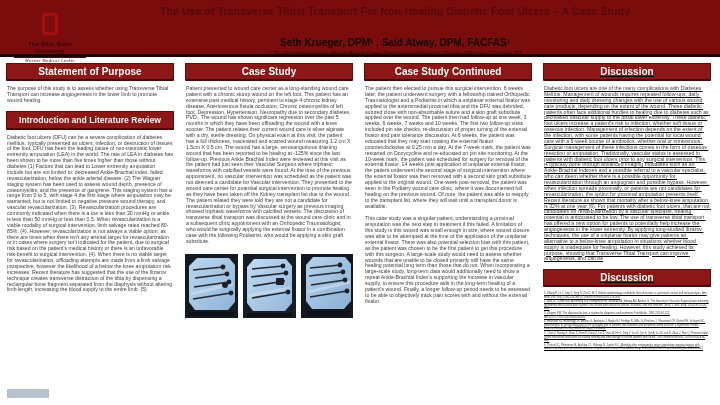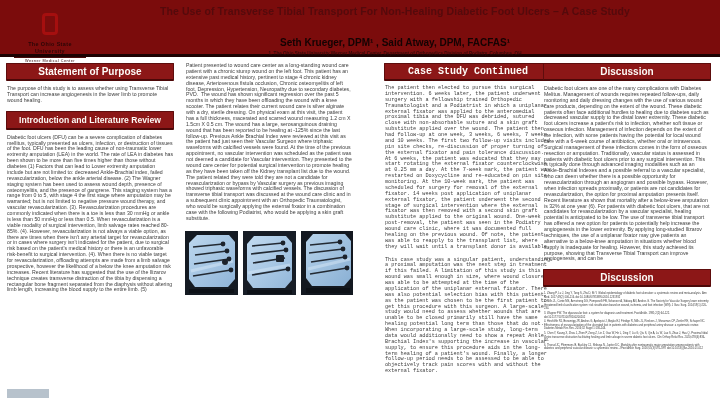--- a/index.html
+++ b/index.html
@@ -24,21 +24,21 @@
   .poster-title{
     font-size:10.5px;font-weight:bold;color:#540a0c;line-height:1.25;
     letter-spacing:.1px;
   }
   .poster-authors{font-size:10px;font-weight:bold;color:#140303;margin-top:19px;}
   .poster-affil{font-size:4.6px;font-weight:bold;color:#330909;margin-top:3px;}
   
   .col{
     position:absolute;top:63px;width:168px;height:342px;overflow:hidden;
   }
-  #col1{left:6px;} #col2{left:185px;} #col3{left:384px;font-family:Liberation Mono, monospace;} #col4{left:543px;}
+  #col1{left:6px;} #col2{left:185px;} #col3{left:364px;} #col4{left:543px;text-decoration:underline;}
   .banner{
     background:#8c1717;border:1px solid #5e0d0d;border-bottom:2px solid #4c0808;
     color:#fdfbf7;font-weight:bold;text-align:center;font-size:10px;
     padding:2px 1px;border-radius:1px;margin-bottom:5px;box-sizing:border-box;
   }
   .banner.small{font-size:8.6px;padding:3px 3px;}
   .body-text{
     font-size:5.2px;line-height:1.13;color:#3d3d3d;text-align:left;
     margin:0 1px 7px 1px;white-space:pre-wrap;
   }
@@ -74,20 +74,21 @@
   </div>
 
   <div class="col" id="col1">
     <div class="banner">Statement of Purpose</div>
     <div class="body-text">The purpose of this study is to assess whether using Transverse Tibial Transport can increase angiogenesis in the lower limb to promote wound healing.</div>
     <div class="banner small">Introduction and Literature Review</div>
     <div class="body-text">Diabetic foot ulcers (DFU) can be a severe complication of diabetes mellitus, typically presented as ulcers, infection, or destruction of tissues of the foot. DFU has been the leading cause of non-traumatic lower extremity amputation (LEA) in the world. The rate of LEA in diabetes has been shown to be more than five times higher than those without diabetes (1) Factors that can lead to Lower extremity amputation include but are not limited to: decreased Ankle-Brachial index, failed revascularization, below the ankle arterial disease. (2) The Wagner staging system has been used to assess wound depth, presence of osteomyelitis, and the presence of gangrene. This staging system has a range from 0 to 5, with stage 4 the first stage where amputation may be warranted; but is not limited to negative pressure wound therapy, and vascular revascularization. (3). Revascularization procedures are commonly indicated when there is a toe is less than 30 mmHg or ankle is less than 50 mmHg or less than 0.5. When revascularization is a viable modality of surgical intervention, limb salvage rates reached 80-85%. (4). However, revascularization is not always a viable option, as there are times when there isn't any arterial target for revascularization or in cases where surgery isn't indicated for the patient, due to surgical risk based on the patient's medical history or there is an unfavorable risk-benefit to surgical intervention. (4). When there is no viable target for revascularization, offloading attempts are made from a limb salvage prospective, however the likelihood of a below the knee amputation risk increases. Recent literature has suggested that the use of the Ilizarov technique creates transverse distraction of the tibia by dispensing a rectangular bone fragment separated from the diaphysis without altering limb length, increasing the blood supply to the entire limb. (5)</div>
   </div>
 
   <div class="col" id="col2">
+    <div class="banner">Case Study</div>
     <div class="body-text">Patient presented to wound care center as a long-standing wound care patient with a chronic stump wound on the left foot. This patient has an extensive past medical history, pertinent to stage 4 chronic kidney disease, Arteriovenous fistula occlusion, Chronic osteomyelitis of left foot, Depression, Hypertension, Neuropathy due to secondary diabetes, PVD.  The wound has shown significant regression over the past 5 months in which they have been offloading the wound with a knee scooter. The patient relates their current wound care is silver alginate with a dry, sterile dressing. On physical exam at this visit, the patient has a full thickness, macerated and scarred wound measuring 1.2 cm X 1.5cm X 0.5 cm. The wound has a large, serosanguinous draining wound that has been reported to be healing at -125% since the last follow-up. Previous Ankle Brachial Index were reviewed at this visit as the patient had just seen their Vascular Surgeon where triphasic waveforms with calcified vessels were found. At the time of the previous appointment, no vascular intervention was scheduled as the patient was not deemed a candidate for Vascular intervention. They presented to the wound care center for potential surgical intervention to promote healing as they have been taken off the Kidney transplant list due to the wound. The patient related they were told they are not a candidate for revascularization or bypass by Vascular surgery as previous imaging showed triphasic waveforms with calcified vessels. The discussion of transverse tibial transport was discussed at the wound care clinic and in a subsequent clinic appointment with an Orthopedic Traumatologist, who would be surgically applying the external fixator in a combination case with the following Podiatrist, who would be applying a skin graft substitute.</div>
     <div class="photo-row">
       <div class="photo">
         <svg width="53" height="64" viewBox="0 0 53 64" xmlns="http://www.w3.org/2000/svg">
           <defs>
             <linearGradient id="sky1" x1="0" y1="0" x2="1" y2="1">
               <stop offset="0" stop-color="#bcd7ee"></stop>
                 <stop offset="1" stop-color="#8fb4d8"></stop>
             </linearGradient>
           </defs>

